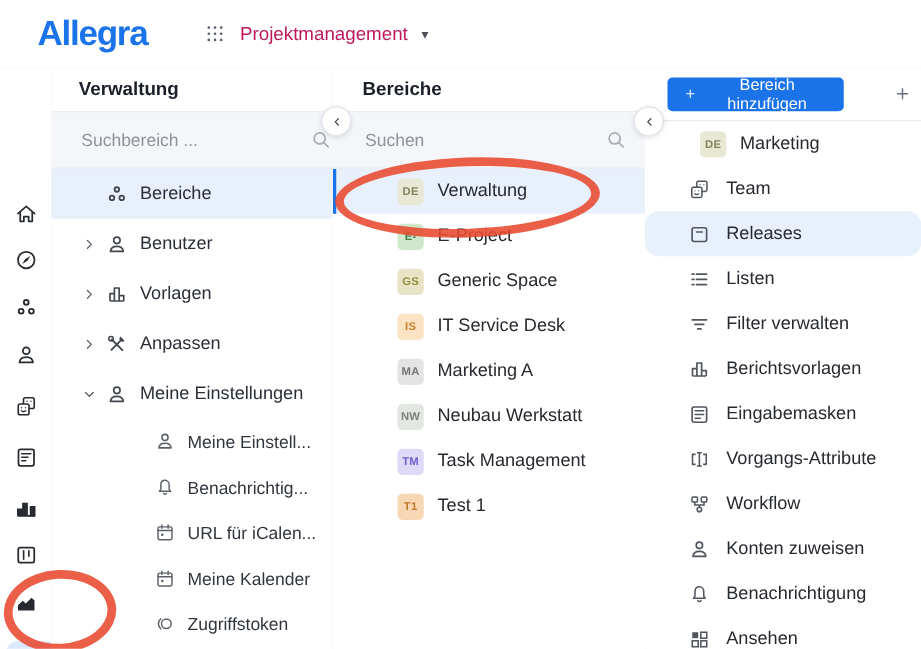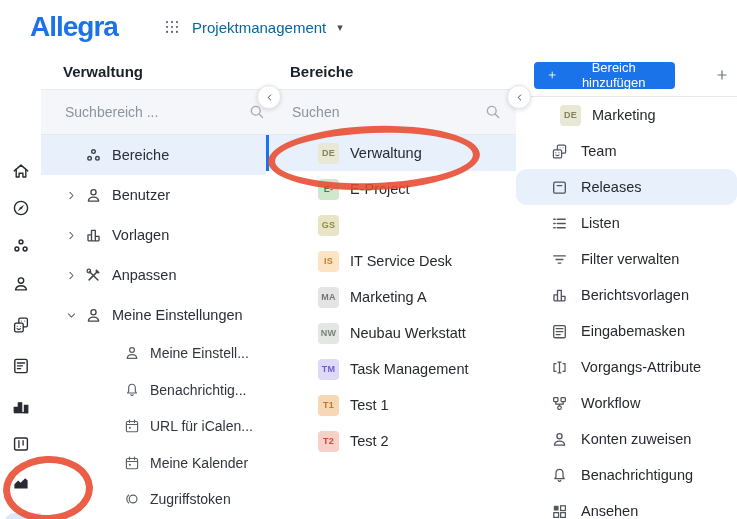--- a/index.html
+++ b/index.html
@@ -5,21 +5,21 @@
   html,body{margin:0;padding:0;}
   body{width:737px;height:519px;position:relative;overflow:hidden;background:#fff;
        font-family:"Liberation Sans","DejaVu Sans",sans-serif;color:#23262e;
        -webkit-font-smoothing:antialiased;}
   .hdr{position:absolute;left:0;top:0;width:737px;height:54px;background:#fff;
        border-bottom:1px solid var(--border,#e7e9ee);}
   .logo{position:absolute;left:14px;top:11px;font-size:28px;font-weight:700;
         letter-spacing:-1px;color:var(--accent,#1a73e8);margin-left:16px;}
   .appsw{position:absolute;left:163px;top:0;height:54px;display:flex;align-items:center;gap:11px;cursor:pointer;}
   .appsw .g9{width:18px;height:18px;color:#596070;}
-  .appsw .wl{font-size:15px;font-weight:500;color:#0369a1;}
+  .appsw .wl{font-size:15px;font-weight:500;color:#be185d;}
   .appsw .caret{font-size:11px;color:#4a4f58;}
 
   .rail{position:absolute;left:0;top:54px;width:41px;height:465px;background:#fff;
         border-right:1px solid var(--border,#e7e9ee);}
   .rail-ic{position:absolute;left:0;width:41px;height:20px;display:flex;align-items:center;
            justify-content:center;color:#272b31;cursor:pointer;}
   .rail-ic svg{width:20px;height:20px;}
   .rail-hl{position:absolute;left:5px;top:459px;width:36px;height:50px;
            background:var(--railhl,#dbe7fb);border-radius:9px 0 0 9px;}
 
@@ -370,44 +370,41 @@
   <div class="brow sel">
     <span class="badge" style="background-color: rgb(232, 232, 213); color: rgb(131, 131, 92);">DE</span>
     <span>Verwaltung</span>
   </div>
   <div class="brow">
     <span class="badge" style="background-color: rgb(207, 232, 204); color: rgb(71, 128, 74);">E-</span>
     <span>E-Project</span>
   </div>
   <div class="brow">
     <span class="badge" style="background-color: rgb(233, 228, 198); color: rgb(141, 141, 66);">GS</span>
+    <span>Generic Space</span>
   </div>
   <div class="brow">
     <span class="badge" style="background-color: rgb(252, 227, 195); color: rgb(198, 126, 39);">IS</span>
     <span>IT Service Desk</span>
   </div>
   <div class="brow">
     <span class="badge" style="background-color: rgb(228, 228, 228); color: rgb(117, 117, 117);">MA</span>
     <span>Marketing A</span>
   </div>
   <div class="brow">
     <span class="badge" style="background-color: rgb(227, 231, 225); color: rgb(120, 130, 122);">NW</span>
     <span>Neubau Werkstatt</span>
   </div>
   <div class="brow">
     <span class="badge" style="background-color: rgb(222, 217, 247); color: rgb(111, 94, 208);">TM</span>
     <span>Task Management</span>
   </div>
   <div class="brow">
     <span class="badge" style="background-color: rgb(248, 216, 180); color: rgb(189, 122, 45);">T1</span>
     <span>Test 1</span>
-  </div>
-  <div class="brow">
-    <span class="badge" style="background-color: rgb(249, 208, 200); color: rgb(204, 74, 62);">T2</span>
-    <span>Test 2</span>
   </div>
 </section>
 
 <section class="panel p-det">
   <div class="det-top">
     <button class="addbtn">
       <svg>
           <use href="#i-plus"></use>
         </svg>
       <span>Bereich hinzufügen</span>

